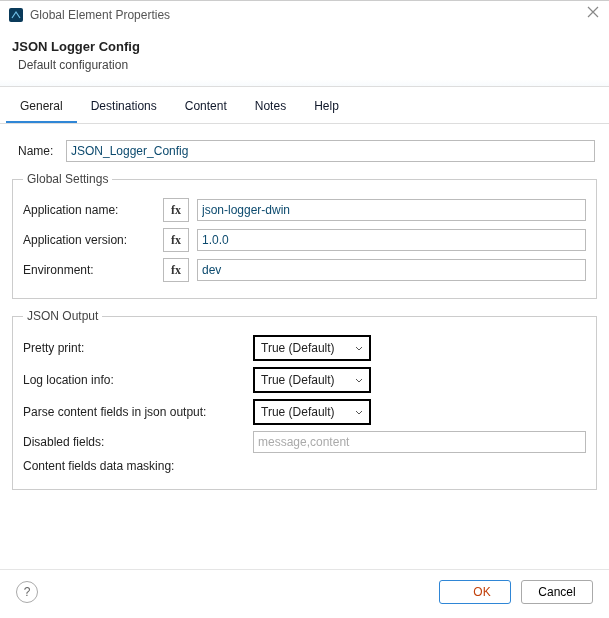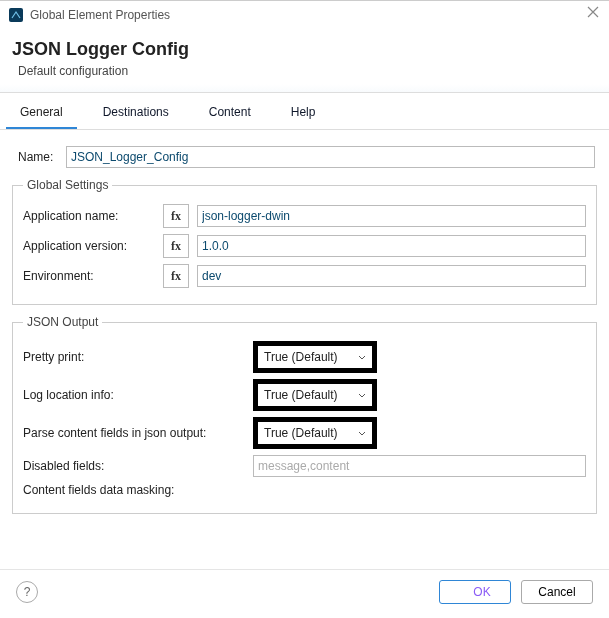--- a/index.html
+++ b/index.html
@@ -44,35 +44,35 @@
     top: 4px;
     color: #888;
     font-size: 14px;
   }
   .header-area {
     padding: 8px 12px 4px 12px;
     border-bottom: 1px solid #ddd;
     background: linear-gradient(180deg, #fff 0%, #fff 88%, #f8fbfd 100%);
   }
   .header-title {
-    font-size: 18px;
+    font-size: 13px;
     font-weight: 700;
     margin: 2px 0 4px 0;
   }
   .header-sub {
     font-size: 12px;
     color: #444;
     margin: 0 0 10px 6px;
   }
   .tabs {
     display: flex;
     border-bottom: 1px solid #ddd;
     padding: 0 6px;
     margin-top: 2px;
-    gap: 12px;
+    gap: 0;
   }
   .tab {
     padding: 10px 14px 8px 14px;
     font-size: 12px;
     color: #0f172a;
     cursor: pointer;
     border-bottom: 2px solid transparent;
   }
   .tab.active {
     color: #222;
@@ -143,21 +143,21 @@
     font-family: inherit;
     font-size: 12px;
     color: #0c4a6e;
   }
   .text-input::placeholder {
     color: #aaa;
   }
   .select {
     width: 102px;
     height: 22px;
-    border: 5px solid #000000;
+    border: 2px solid #000000;
     display: flex;
     align-items: center;
     justify-content: space-between;
     padding: 0 6px;
     font-size: 12px;
     cursor: pointer;
     background: #fff;
   }
   .select .chev {
     display: inline-block;
@@ -189,21 +189,21 @@
     background: #fff;
     border-radius: 3px;
     font-family: inherit;
     font-size: 12px;
     margin-left: 10px;
     cursor: pointer;
     padding: 0 14px;
   }
   .btn.primary {
     border-color: #2f86d6;
-    color: #8b5cf6;
+    color: #c2410c;
     padding-left: 28px;
   }
 </style>
 </head>
 <body>
 
 <div class="window">
 
   <div class="titlebar">
     <span class="app-icon">
@@ -222,20 +222,21 @@
 
   <div class="header-area">
     <div class="header-title">JSON Logger Config</div>
     <div class="header-sub">Default configuration</div>
   </div>
 
   <div class="tabs">
     <div class="tab active">General</div>
     <div class="tab">Destinations</div>
     <div class="tab">Content</div>
+    <div class="tab">Notes</div>
     <div class="tab">Help</div>
   </div>
 
   <div class="content">
 
     <div class="name-row">
       <label>Name:</label>
       <input class="text-input" value="JSON_Logger_Config" style="">
     </div>
 

